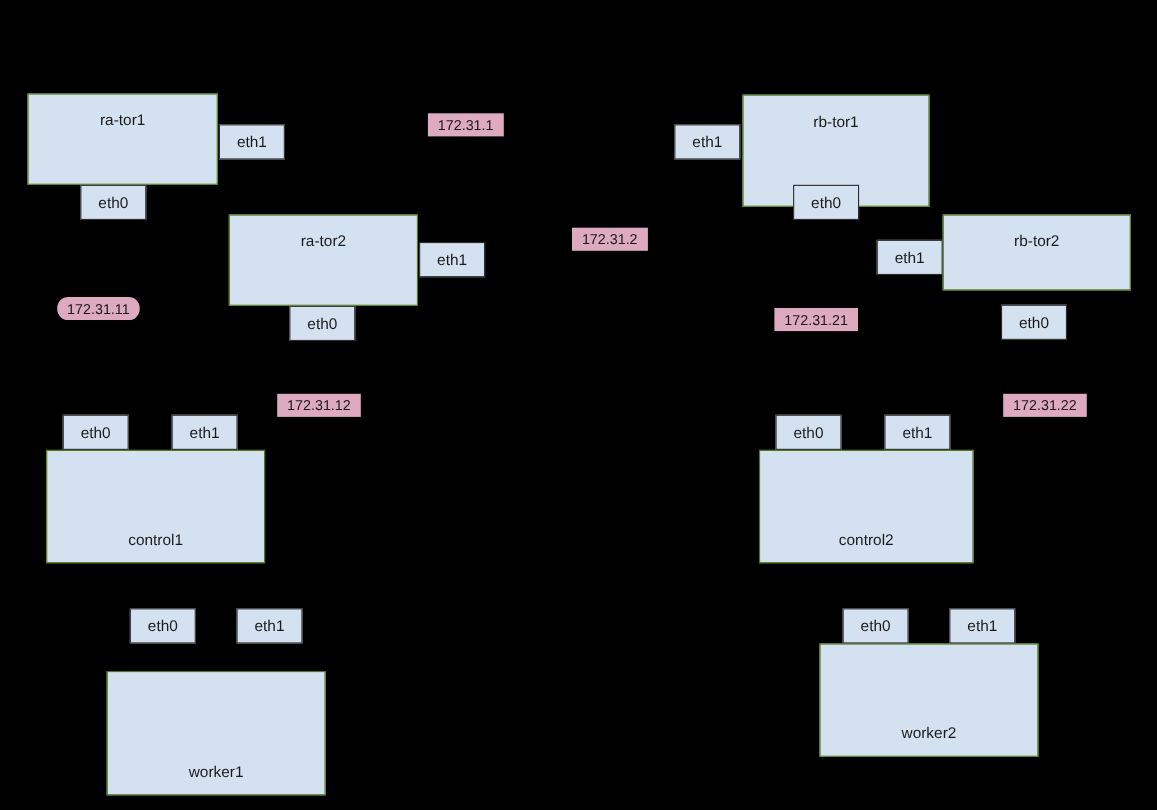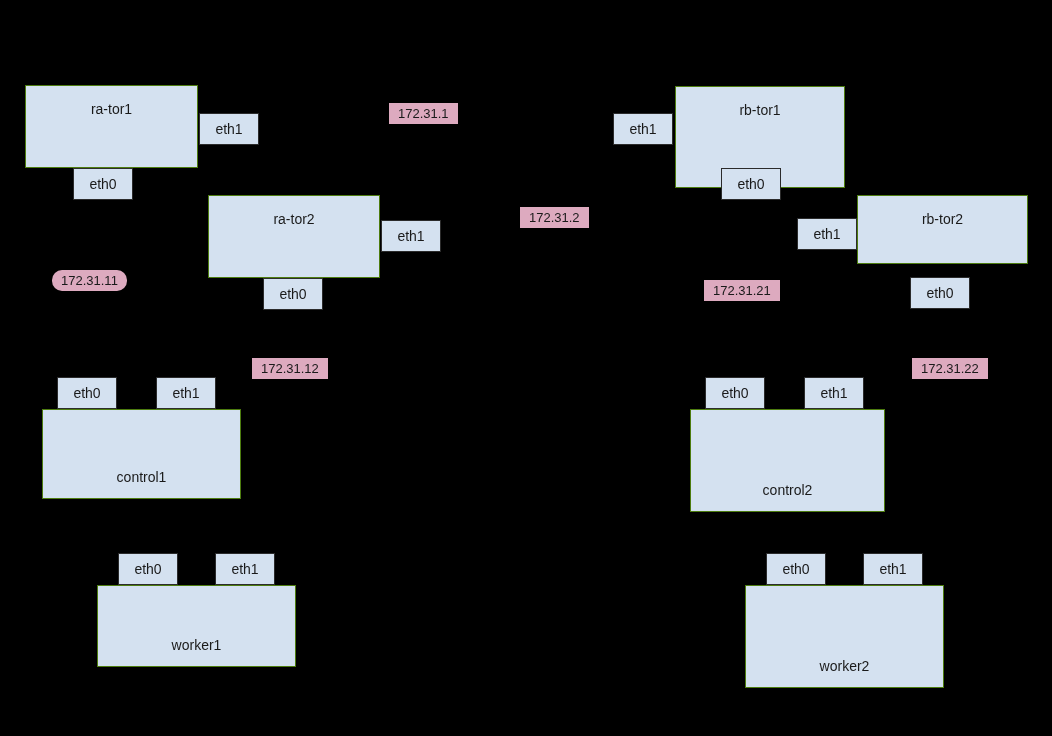--- a/index.html
+++ b/index.html
@@ -84,27 +84,27 @@
     </div>
     <div class="node switch" style="left: 208px; top: 195px; width: 172px; height: 83px; justify-content: center;">
       <span>ra-tor2</span>
     </div>
     <div class="node switch" style="left: 675px; top: 86px; width: 170px; height: 102px;">
       <span>rb-tor1</span>
     </div>
     <div class="node switch" style="left: 857px; top: 195px; width: 171px; height: 69px;">
       <span>rb-tor2</span>
     </div>
-    <div class="node host" style="left: 42px; top: 409px; width: 199px; height: 90px;">
+    <div class="node host" style="left: 42px; top: 409px; width: 199px; height: 103px;">
       <span>control1</span>
     </div>
     <div class="node host" style="left: 690px; top: 409px; width: 195px; height: 103px;">
       <span>control2</span>
     </div>
-    <div class="node host" style="left: 97px; top: 585px; width: 199px; height: 82px;">
+    <div class="node host" style="left: 97px; top: 610px; width: 199px; height: 113px;">
       <span>worker1</span>
     </div>
     <div class="node host" style="left: 745px; top: 585px; width: 199px; height: 103px;">
       <span>worker2</span>
     </div>
     <div class="iface" style="left: 199px; top: 113px;">
       <span>eth1</span>
     </div>
     <div class="iface" style="left: 73px; top: 168px;">
       <span>eth0</span>

